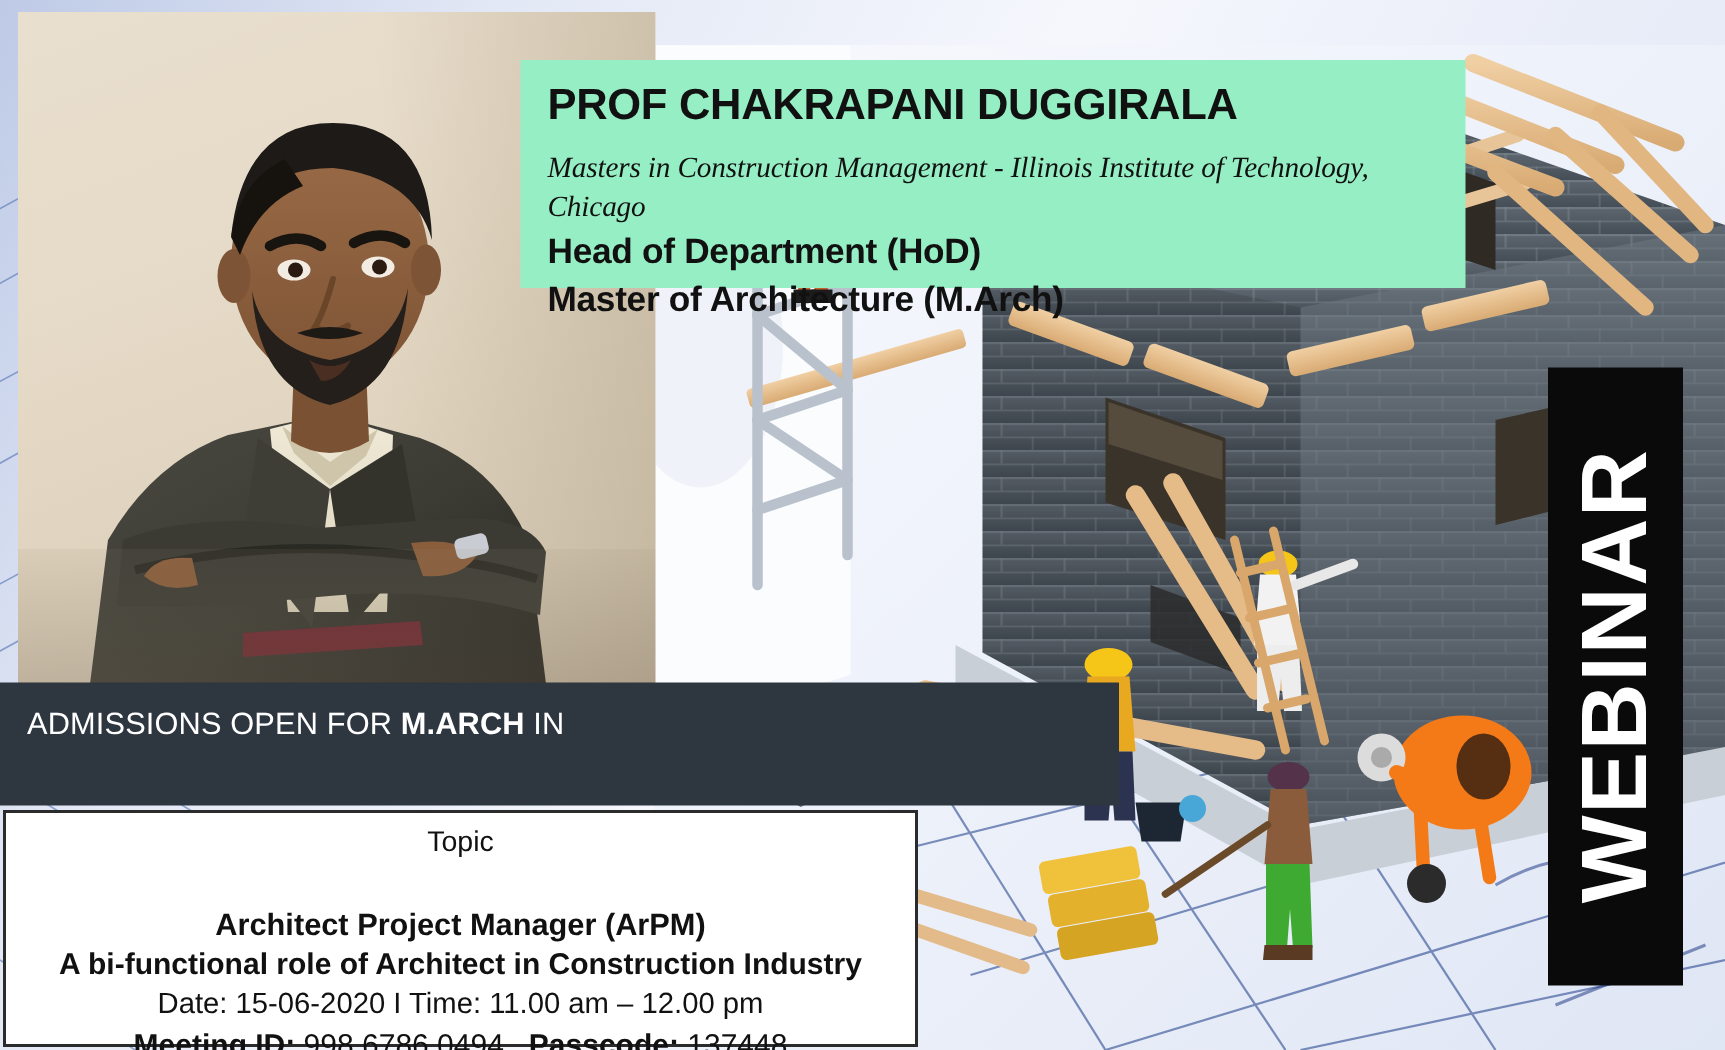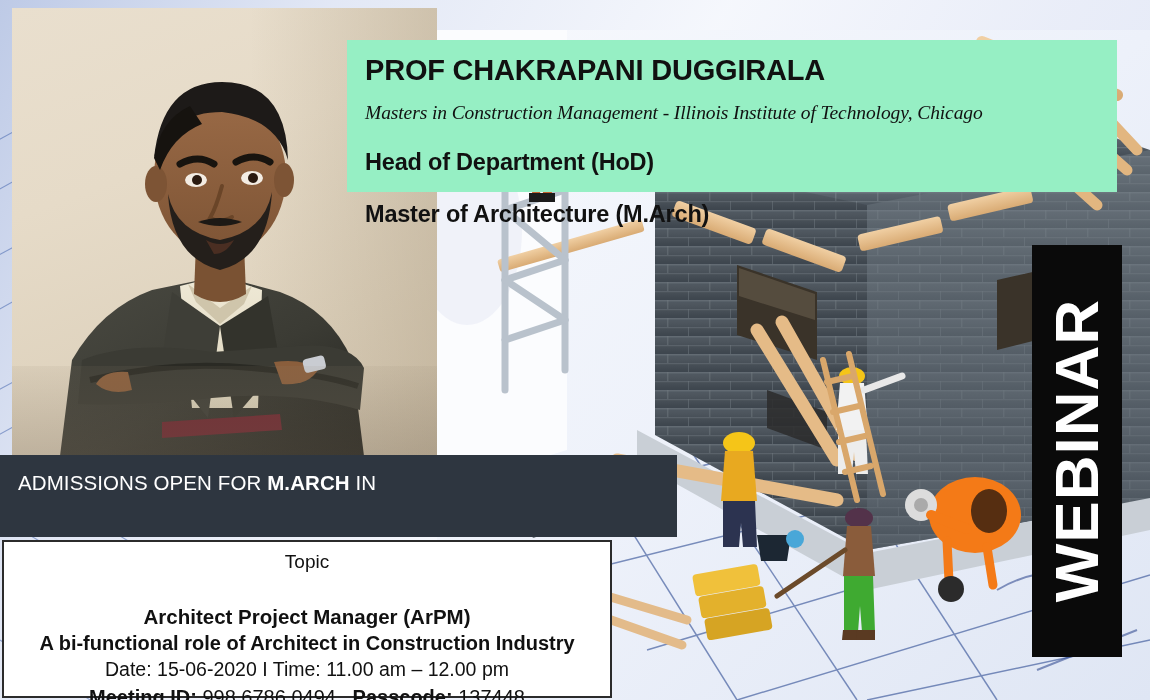--- a/index.html
+++ b/index.html
@@ -41,42 +41,42 @@
   
   .construction {
     position:absolute; left:437px; top:30px; width:713px; height:670px;
     overflow:hidden;
     background:linear-gradient(150deg,#f4f6fb 0%,#eceffa 30%,#e3e8f6 60%,#dde3f3 100%);
   }
   .construction svg { width:100%; height:100%; display:block; }
 
   
   .headline-box {
-    position:absolute; left:347px; top:40px; width:770px; height:152px;
+    position:absolute; left:347px; top:40px; width:630px; height:152px;
     background:#96efc4;
     padding:14px 0 0 18px;
     color:#111;
   }
   .hl-name {
     font-size:29px; font-weight:bold; letter-spacing:-0.2px; line-height:1.12;
     font-family:"Liberation Sans", sans-serif;
   }
   .hl-sub {
     font-size:19.5px; font-style:italic; line-height:1.3; margin-top:14px;
     font-family:"Liberation Serif", serif; font-weight:500;
     letter-spacing:-0.1px;
   }
   .hl-role {
-    font-size:23.5px; font-weight:bold; line-height:1.32; margin-top:21px;
+    font-size:23.5px; font-weight:bold; line-height:1.32; margin-top:1px;
     letter-spacing:-0.2px;
   }
 
   
   .admissions {
-    position:absolute; left:0px; top:455px; width:677px; height:82px;
+    position:absolute; left:0px; top:455px; width:746px; height:82px;
     background:#2e3640; color:#ffffff;
     padding:14px 0 0 18px;
   }
   .adm-line1 { font-size:20.5px; font-weight:normal; line-height:1.32; letter-spacing:0.1px; }
   .adm-line1 b { font-weight:bold; }
   .adm-line2 { font-size:21.5px; font-weight:bold; line-height:1.3; letter-spacing:0.1px; margin-top:2px; }
 
   
   .details {
     position:absolute; left:2px; top:540px; width:610px; height:158px;

